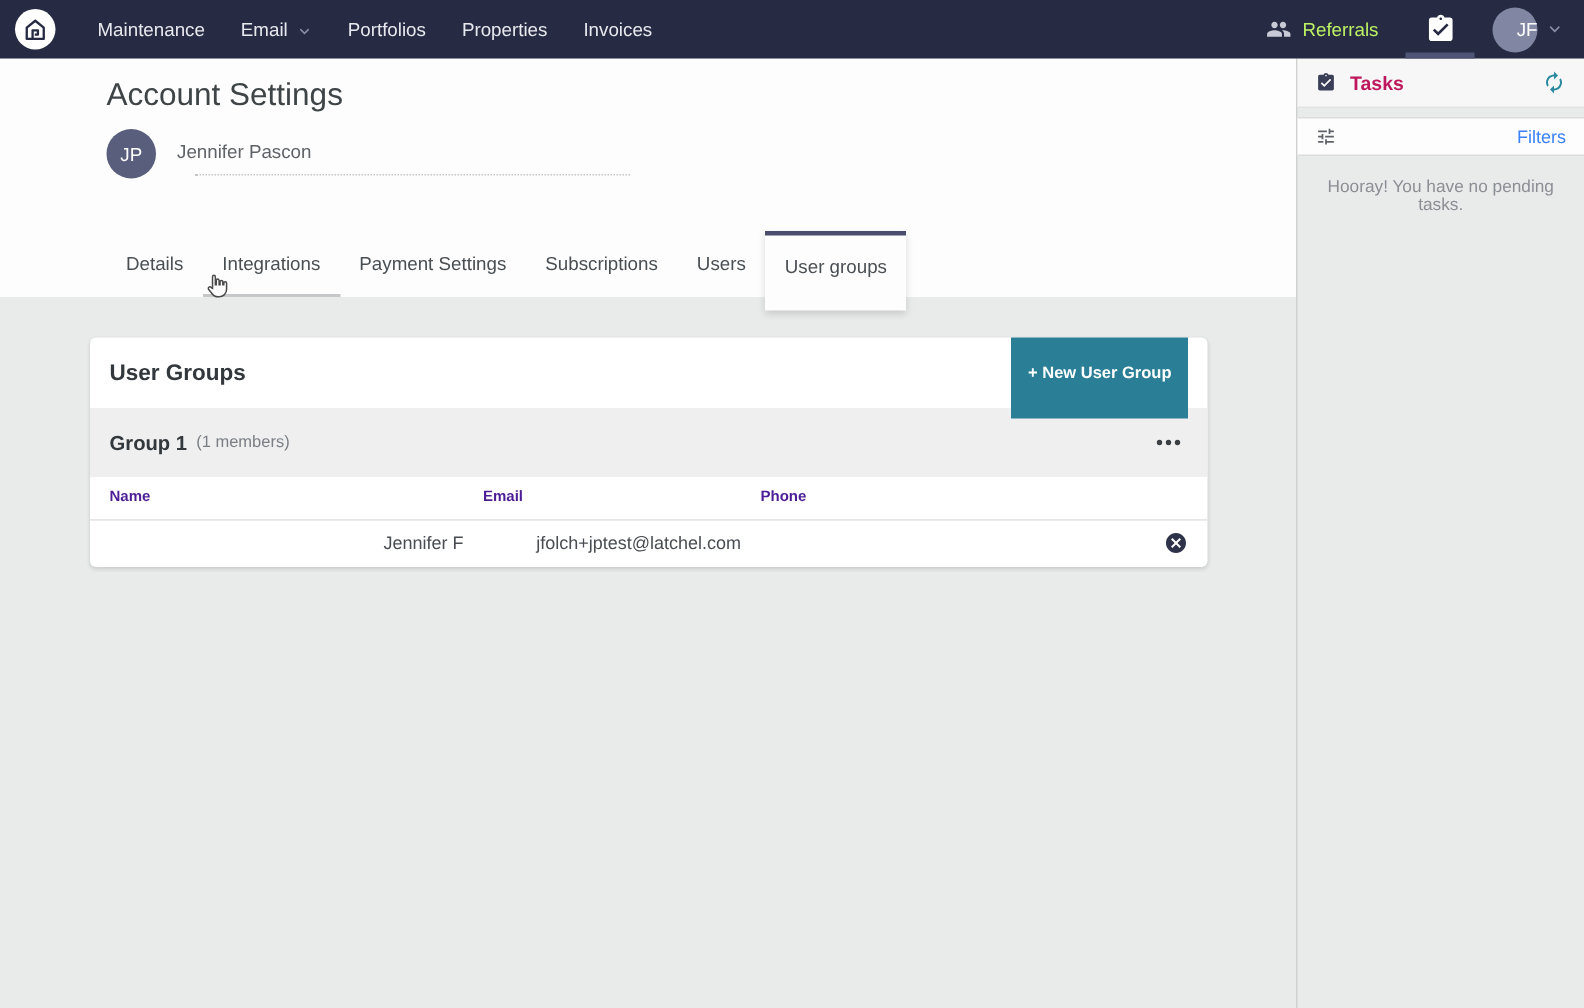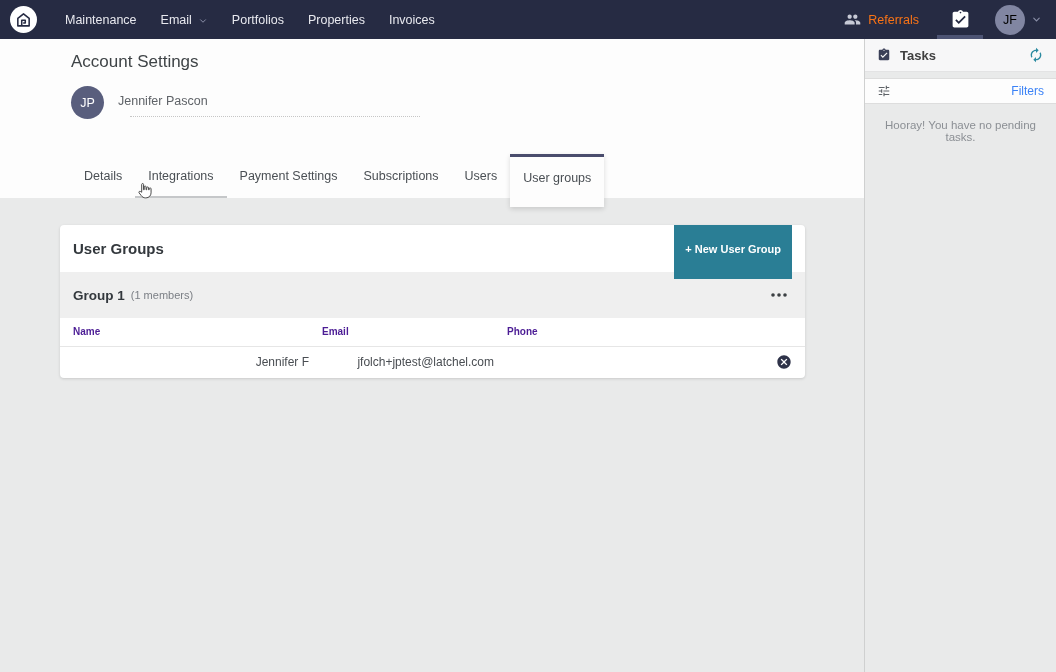--- a/index.html
+++ b/index.html
@@ -8,32 +8,32 @@
 
   
   .navbar { position:absolute; top:0; left:0; width:1056px; height:39px;
             background:#262b43; display:flex; align-items:center; z-index:30; }
   .logo-wrap { width:27px; height:27px; margin-left:10px; border-radius:50%;
                background:#ffffff; display:flex; align-items:center; justify-content:center; cursor:pointer; }
   .nav-menu { display:flex; align-items:flex-start; margin-left:28px; gap:24px; }
   .nav-item { color:#e8e9ef; font-size:12.5px; cursor:pointer; display:flex; align-items:center; gap:6px; }
   .chev { width:10px; height:10px; }
   .nav-right { margin-left:auto; display:flex; align-items:center; height:100%; }
-  .referrals { display:flex; align-items:center; gap:7px; color:#f97316; font-size:12.5px; cursor:pointer; }
+  .referrals { display:flex; align-items:center; gap:7px; color:#bef264; font-size:12.5px; cursor:pointer; }
   .task-btn-wrap { position:relative; height:100%; width:46px; display:flex;
                    align-items:center; justify-content:center; margin-left:18px; cursor:pointer; }
   .task-indicator { position:absolute; bottom:0; left:0; width:46px; height:4px; background:#4d5474; }
-  .nav-avatar { width:30px; height:30px; border-radius:50%; background:#8186a2; color:#000000;
-                font-size:12.5px; display:flex; align-items:center; justify-content:center;
+  .nav-avatar { width:30px; height:30px; border-radius:50%; background:#8186a2; color:#ffffff;
+                font-size:12.5px; display:flex; align-items:center; justify-content:flex-end;
                 margin-left:12px; cursor:pointer; }
   .nav-caret { margin:0 14px 0 6px; cursor:pointer; display:flex; }
 
   
   .main-header { position:absolute; top:39px; left:0; width:864px; height:159px; background:#fdfdfd; z-index:5; }
-  .page-title { position:absolute; left:71px; top:13px; font-size:17px; color:#3f4447; font-weight:400; }
+  .page-title { position:absolute; left:71px; top:13px; font-size:21px; color:#3f4447; font-weight:400; }
   .profile-row { position:absolute; left:71px; top:47px; display:flex; align-items:flex-start; }
   .jp-avatar { width:33px; height:33px; border-radius:50%; background:#595e7d; color:#fff;
                font-size:12.5px; display:flex; align-items:center; justify-content:center; }
   .profile-name { margin:8px 0 0 14px; font-size:12.5px; color:#5f6368; }
   .dotted-line { position:absolute; left:130px; top:77px; width:290px; border-bottom:1px dotted #c6c6c6; }
 
   .tabs { position:absolute; left:71px; bottom:0; display:flex; align-items:flex-start; height:44px; }
   .tab { height:44px; display:flex; align-items:center; padding:0 13px;
          font-size:12.5px; color:#4a4f54; cursor:pointer; white-space:nowrap; }
   .tab.hovered { box-shadow: inset 0 -2px 0 #c5c7c9; }
@@ -58,21 +58,21 @@
   .member-table td { font-size:12px; color:#494d52; height:32px; padding:0 0 0 13px;text-align:right; }
   .col-name { width:249px; } .col-email { width:185px; } .col-phone { width:auto; } .col-action { width:42px; }
   .link-cell { color:#3f9ab5; cursor:pointer; }
   .remove-btn { display:flex; justify-content:flex-end; padding-right:13px; cursor:pointer; }
 
   
   .tasks-panel { position:absolute; top:39px; right:0; width:192px; height:633px;
                  background:#e9eaea; border-left:1px solid #cfd0d0; z-index:20; }
   .tasks-header { height:33px; background:#f7f7f8; display:flex; align-items:center;
                   padding:0 12px; border-bottom:1px solid #e3e3e4; }
-  .tasks-title { font-size:13px; font-weight:bold; color:#404040; margin-left:9px; }
+  .tasks-title { font-size:13px; font-weight:bold; color:#be185d; margin-left:9px; }
   .refresh-btn { margin-left:auto; cursor:pointer; display:flex; }
   .filters-row { margin-top:6px; height:26px; background:#fdfdfd; border-top:1px solid #dddddd;
                  border-bottom:1px solid #dddddd; display:flex; align-items:center;
                  padding:0 12px; cursor:pointer; }
   .filters-label { margin-left:auto; font-size:12px; color:#3b82f6; }
   .empty-msg { margin-top:15px; text-align:center; font-size:11.5px; color:#8b8f94; padding:0 8px; }
 
   
   .cursor { position:absolute; left:137px; top:182px; z-index:99; pointer-events:none; }
 </style>

